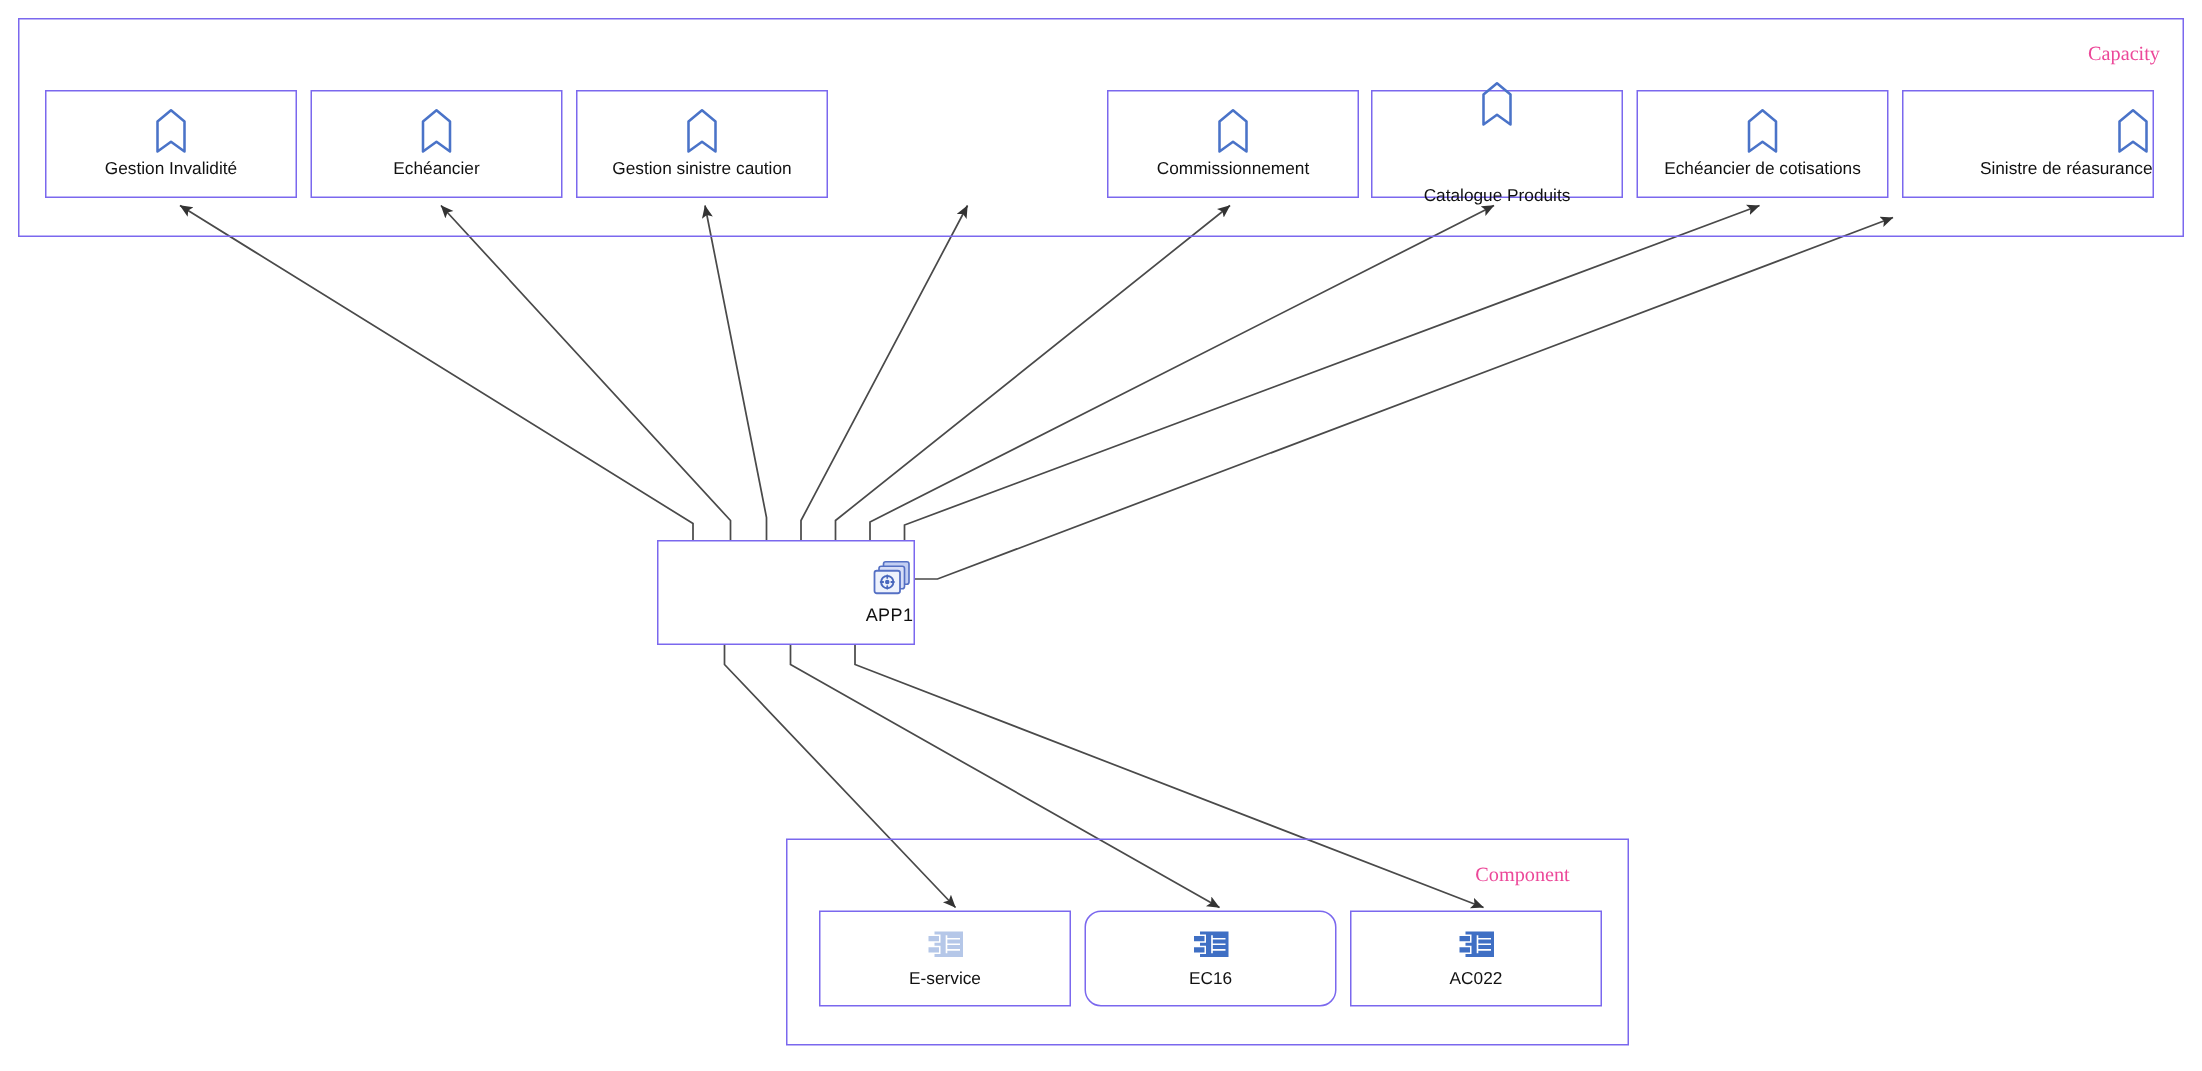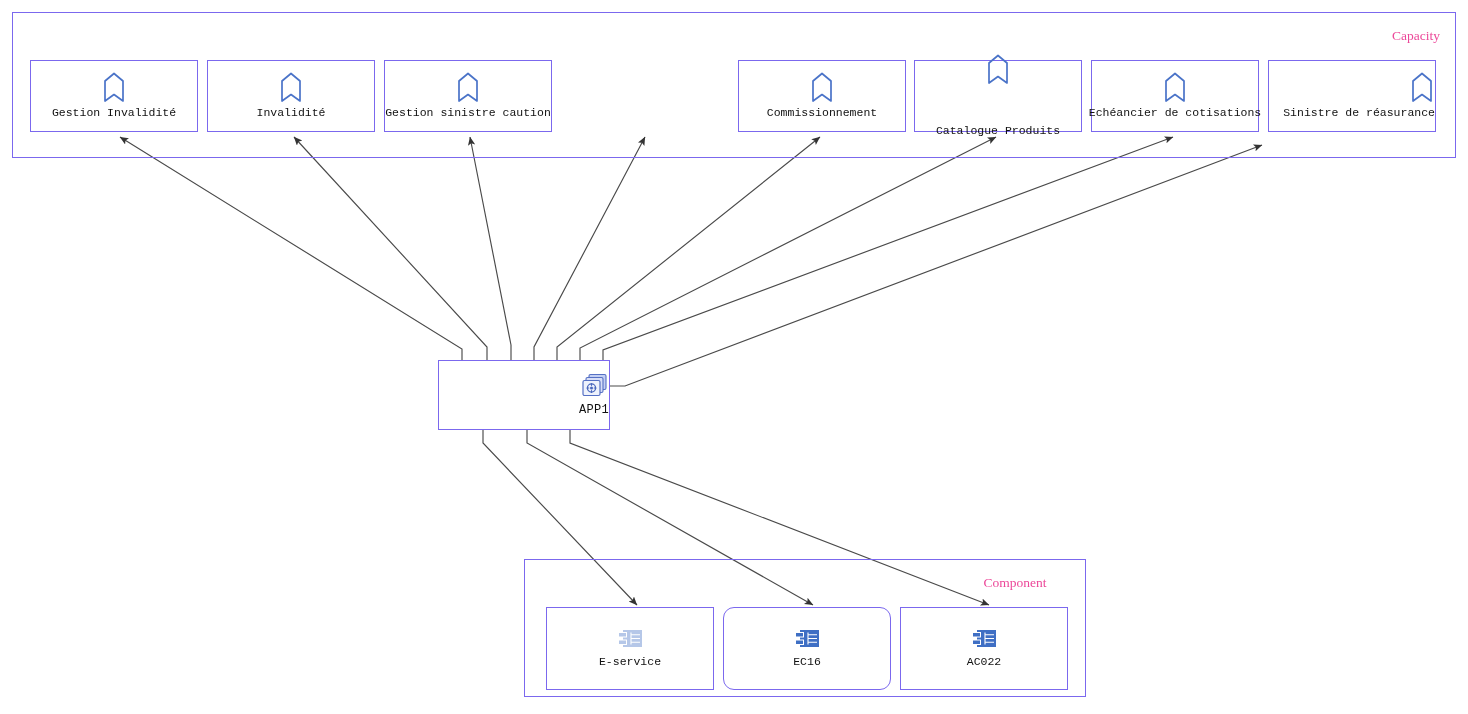--- a/index.html
+++ b/index.html
@@ -59,21 +59,21 @@
     flex-direction: column;
     align-items: center;
     justify-content: center;
   }
   .node .node-icon {
     display: block;
     line-height: 0;
     margin-bottom: 5px;
   }
   .node .node-label {
-    font-family: Liberation Mono, monospace;
+    font-family: Liberation Sans, sans-serif;
     font-size: 11.5px;
     color: #111111;
     text-align: center;
     white-space: nowrap;
     line-height: 1.1;
   }
 
   
   .cap-node {
     width: 168px;
@@ -87,21 +87,21 @@
     height: 70px;
   }
   .app-node .node-label {
     font-size: 12px;
     letter-spacing: 0.3px;
   }
 
   
   .cmp-node {
     width: 168px;
-    height: 83px;
+    height: 64px;
   }
   .cmp-node .node-label { font-size: 11.5px; }
   .cmp-node .node-icon { margin-bottom: 6px; }
 
   .faded { opacity: 0.38; }
 </style>
 </head>
 <body>
 
 <div id="canvas">
@@ -138,21 +138,21 @@
     </span>
     <span class="node-label">Gestion Invalidité</span>
   </div>
 
   <div class="node cap-node" style="left:207px; top:60px;">
     <span class="node-icon">
       <svg width="26" height="30" viewBox="0 0 26 30" xmlns="http://www.w3.org/2000/svg">
         <path d="M 4,29 L 4,9 L 13,1.5 L 22,9 L 22,29 L 13,22.5 Z" fill="none" stroke="#4a73c8" stroke-width="1.7" stroke-linejoin="round" stroke-linecap="round"></path>
       </svg>
     </span>
-    <span class="node-label">Invalidité</span>
+    <span class="node-label">Echéancier</span>
   </div>
 
   <div class="node cap-node" style="left:384px; top:60px;">
     <span class="node-icon">
       <svg width="26" height="30" viewBox="0 0 26 30" xmlns="http://www.w3.org/2000/svg">
         <path d="M 4,29 L 4,9 L 13,1.5 L 22,9 L 22,29 L 13,22.5 Z" fill="none" stroke="#4a73c8" stroke-width="1.7" stroke-linejoin="round" stroke-linecap="round"></path>
       </svg>
     </span>
     <span class="node-label">Gestion sinistre caution</span>
   </div>

